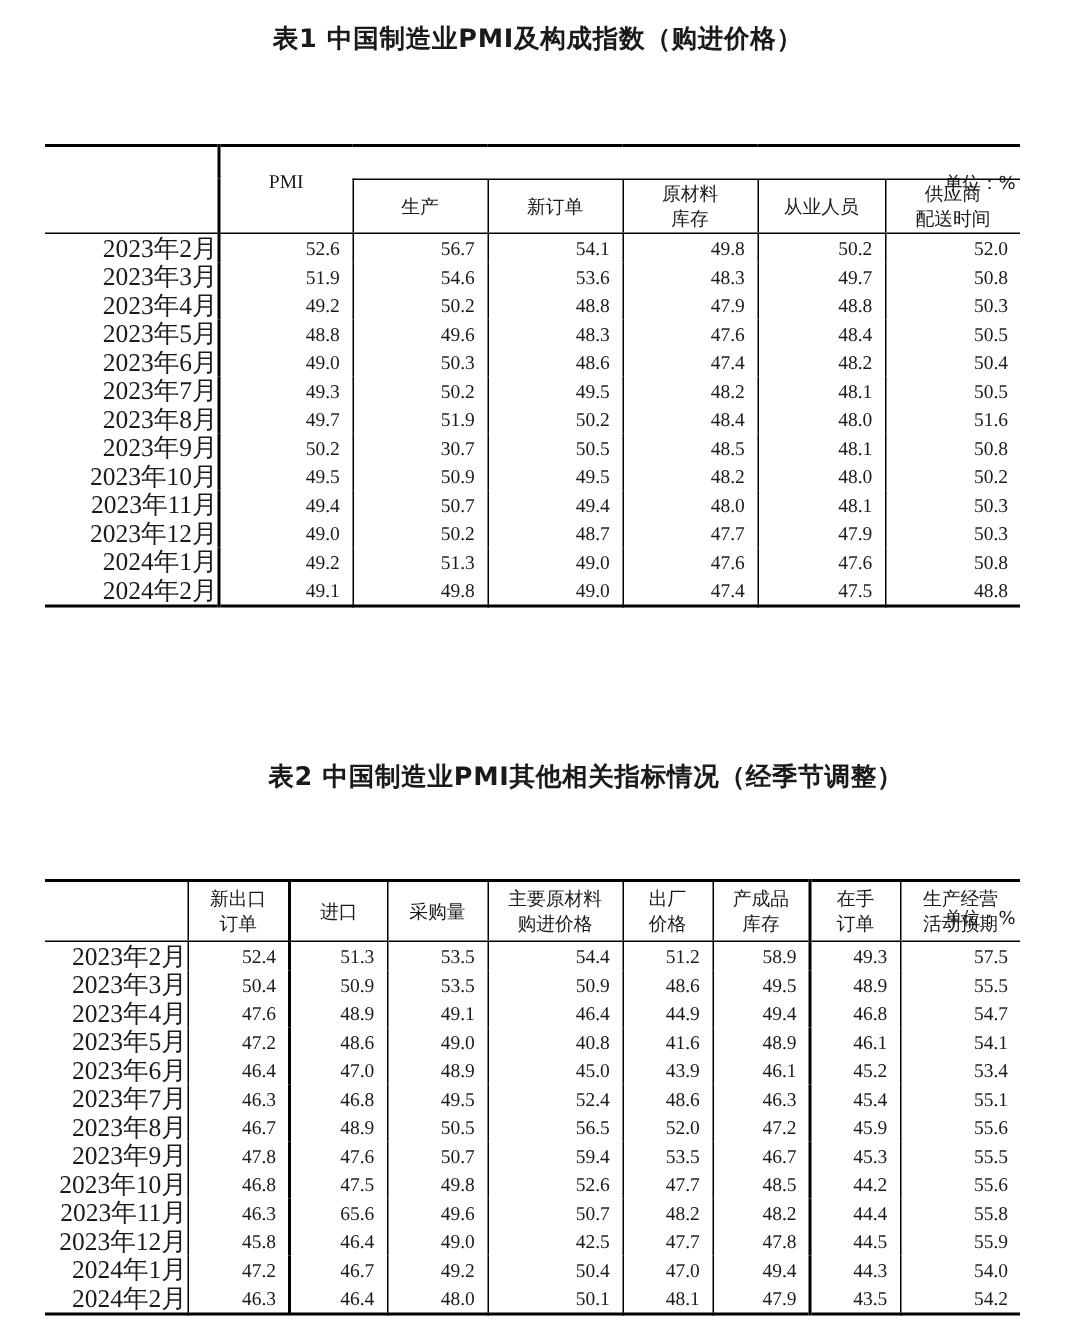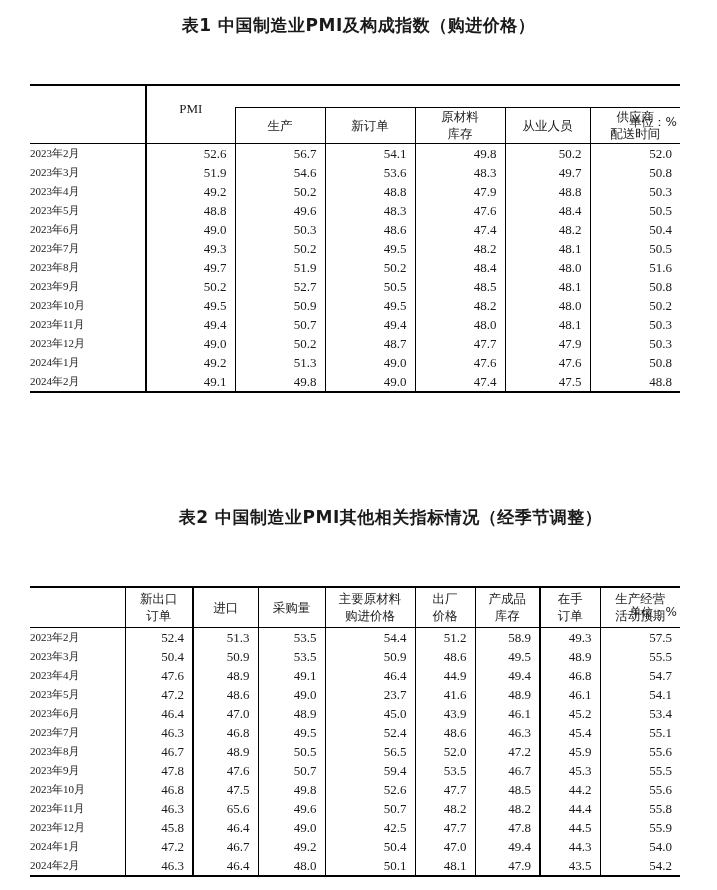--- a/index.html
+++ b/index.html
@@ -5,24 +5,24 @@
   html, body { margin:0; padding:0; background:#ffffff; }
   body { width:717px; height:890px; position:relative; overflow:hidden;
          font-family: "Liberation Serif", "DejaVu Serif", serif; color:#1a1a1a; }
   .title { position:absolute; left:0; width:717px; text-align:center;
            font-family:"DejaVu Sans", sans-serif; font-weight:bold; font-size:17px; letter-spacing:0.5px; }
   .unit { position:absolute; font-family:"DejaVu Sans", sans-serif; font-size:12px;margin-top:35px; }
   table { position:absolute; border-collapse:collapse; table-layout:fixed; }
   td, th { padding:0; font-weight:normal; }
   .hdr { font-family:"DejaVu Sans", sans-serif; font-size:12.5px; text-align:center; line-height:17px; }
   .num { text-align:right; font-size:13px; padding-right:8px; height:19px; line-height:19px; }
-  .lbl { text-align:left; font-size:11px; height:19px; line-height:19px; }
+  .lbl { text-align:right; font-size:17px; height:19px; line-height:19px; }
 
   
-  #t1 { left:30px; top:84px; width:650px; border-top:2.5px solid #000; border-bottom:2.5px solid #000; }
+  #t1 { left:30px; top:96px; width:650px; border-top:2.5px solid #000; border-bottom:2.5px solid #000; }
   #t1 .sep { border-left:2px solid #000; }
   #t1 .vb { border-left:1px solid #000; }
   #t1 .hline { border-bottom:1.5px solid #000; }
   #t1 .topin { border-top:1.5px solid #000; }
 
   
   #t2 { left:30px; top:586px; width:650px; border-top:2.5px solid #000; border-bottom:2.5px solid #000; }
   #t2 .vb { border-left:1px solid #000; }
   #t2 .vbb { border-left:2px solid #000; }
   #t2 .hline { border-bottom:1.5px solid #000; }
@@ -123,21 +123,21 @@
         <td class="num sep">49.7</td>
         <td class="num vb">51.9</td>
         <td class="num vb">50.2</td>
         <td class="num vb">48.4</td>
         <td class="num vb">48.0</td>
         <td class="num vb">51.6</td>
       </tr>
       <tr>
         <td class="lbl">2023年9月</td>
         <td class="num sep">50.2</td>
-        <td class="num vb">52.7</td>
+        <td class="num vb">30.7</td>
         <td class="num vb">50.5</td>
         <td class="num vb">48.5</td>
         <td class="num vb">48.1</td>
         <td class="num vb">50.8</td>
       </tr>
       <tr>
         <td class="lbl">2023年10月</td>
         <td class="num sep">49.5</td>
         <td class="num vb">50.9</td>
         <td class="num vb">49.5</td>
@@ -262,21 +262,21 @@
         <td class="num vb">44.9</td>
         <td class="num vb">49.4</td>
         <td class="num vbb">46.8</td>
         <td class="num vb">54.7</td>
       </tr>
       <tr>
         <td class="lbl">2023年5月</td>
         <td class="num vb">47.2</td>
         <td class="num vbb">48.6</td>
         <td class="num vb">49.0</td>
-        <td class="num vb">23.7</td>
+        <td class="num vb">40.8</td>
         <td class="num vb">41.6</td>
         <td class="num vb">48.9</td>
         <td class="num vbb">46.1</td>
         <td class="num vb">54.1</td>
       </tr>
       <tr>
         <td class="lbl">2023年6月</td>
         <td class="num vb">46.4</td>
         <td class="num vbb">47.0</td>
         <td class="num vb">48.9</td>

